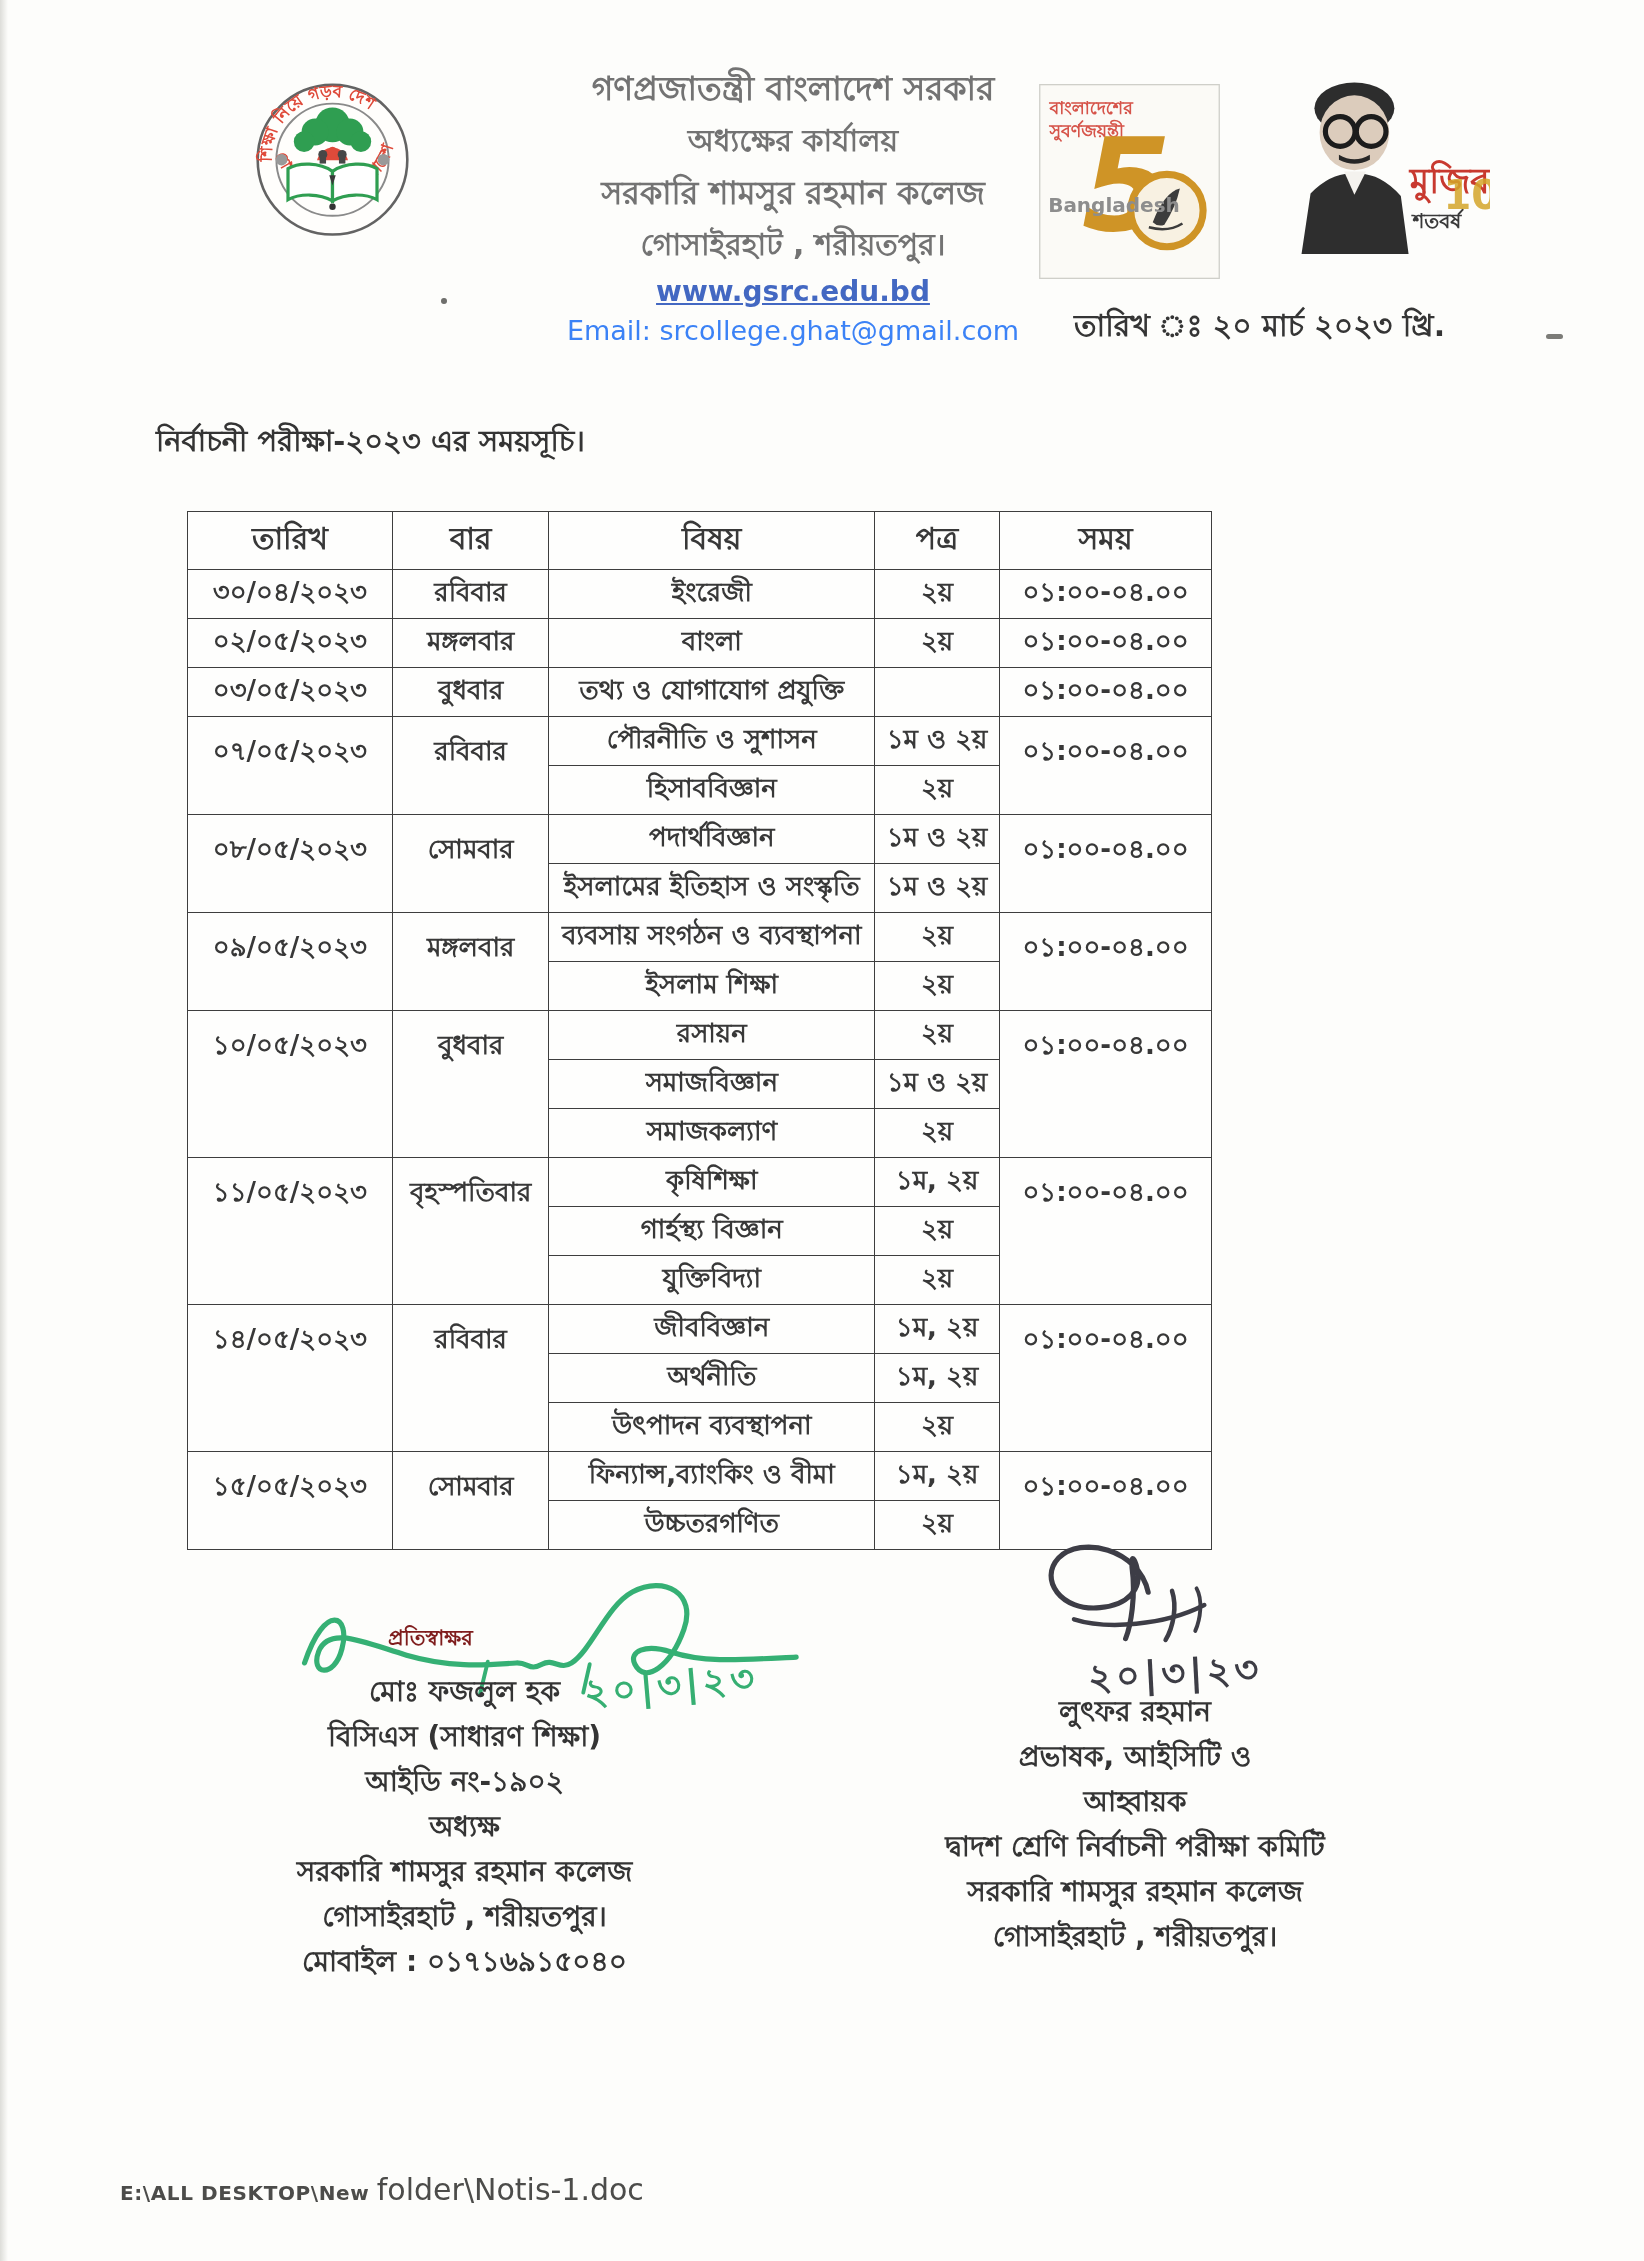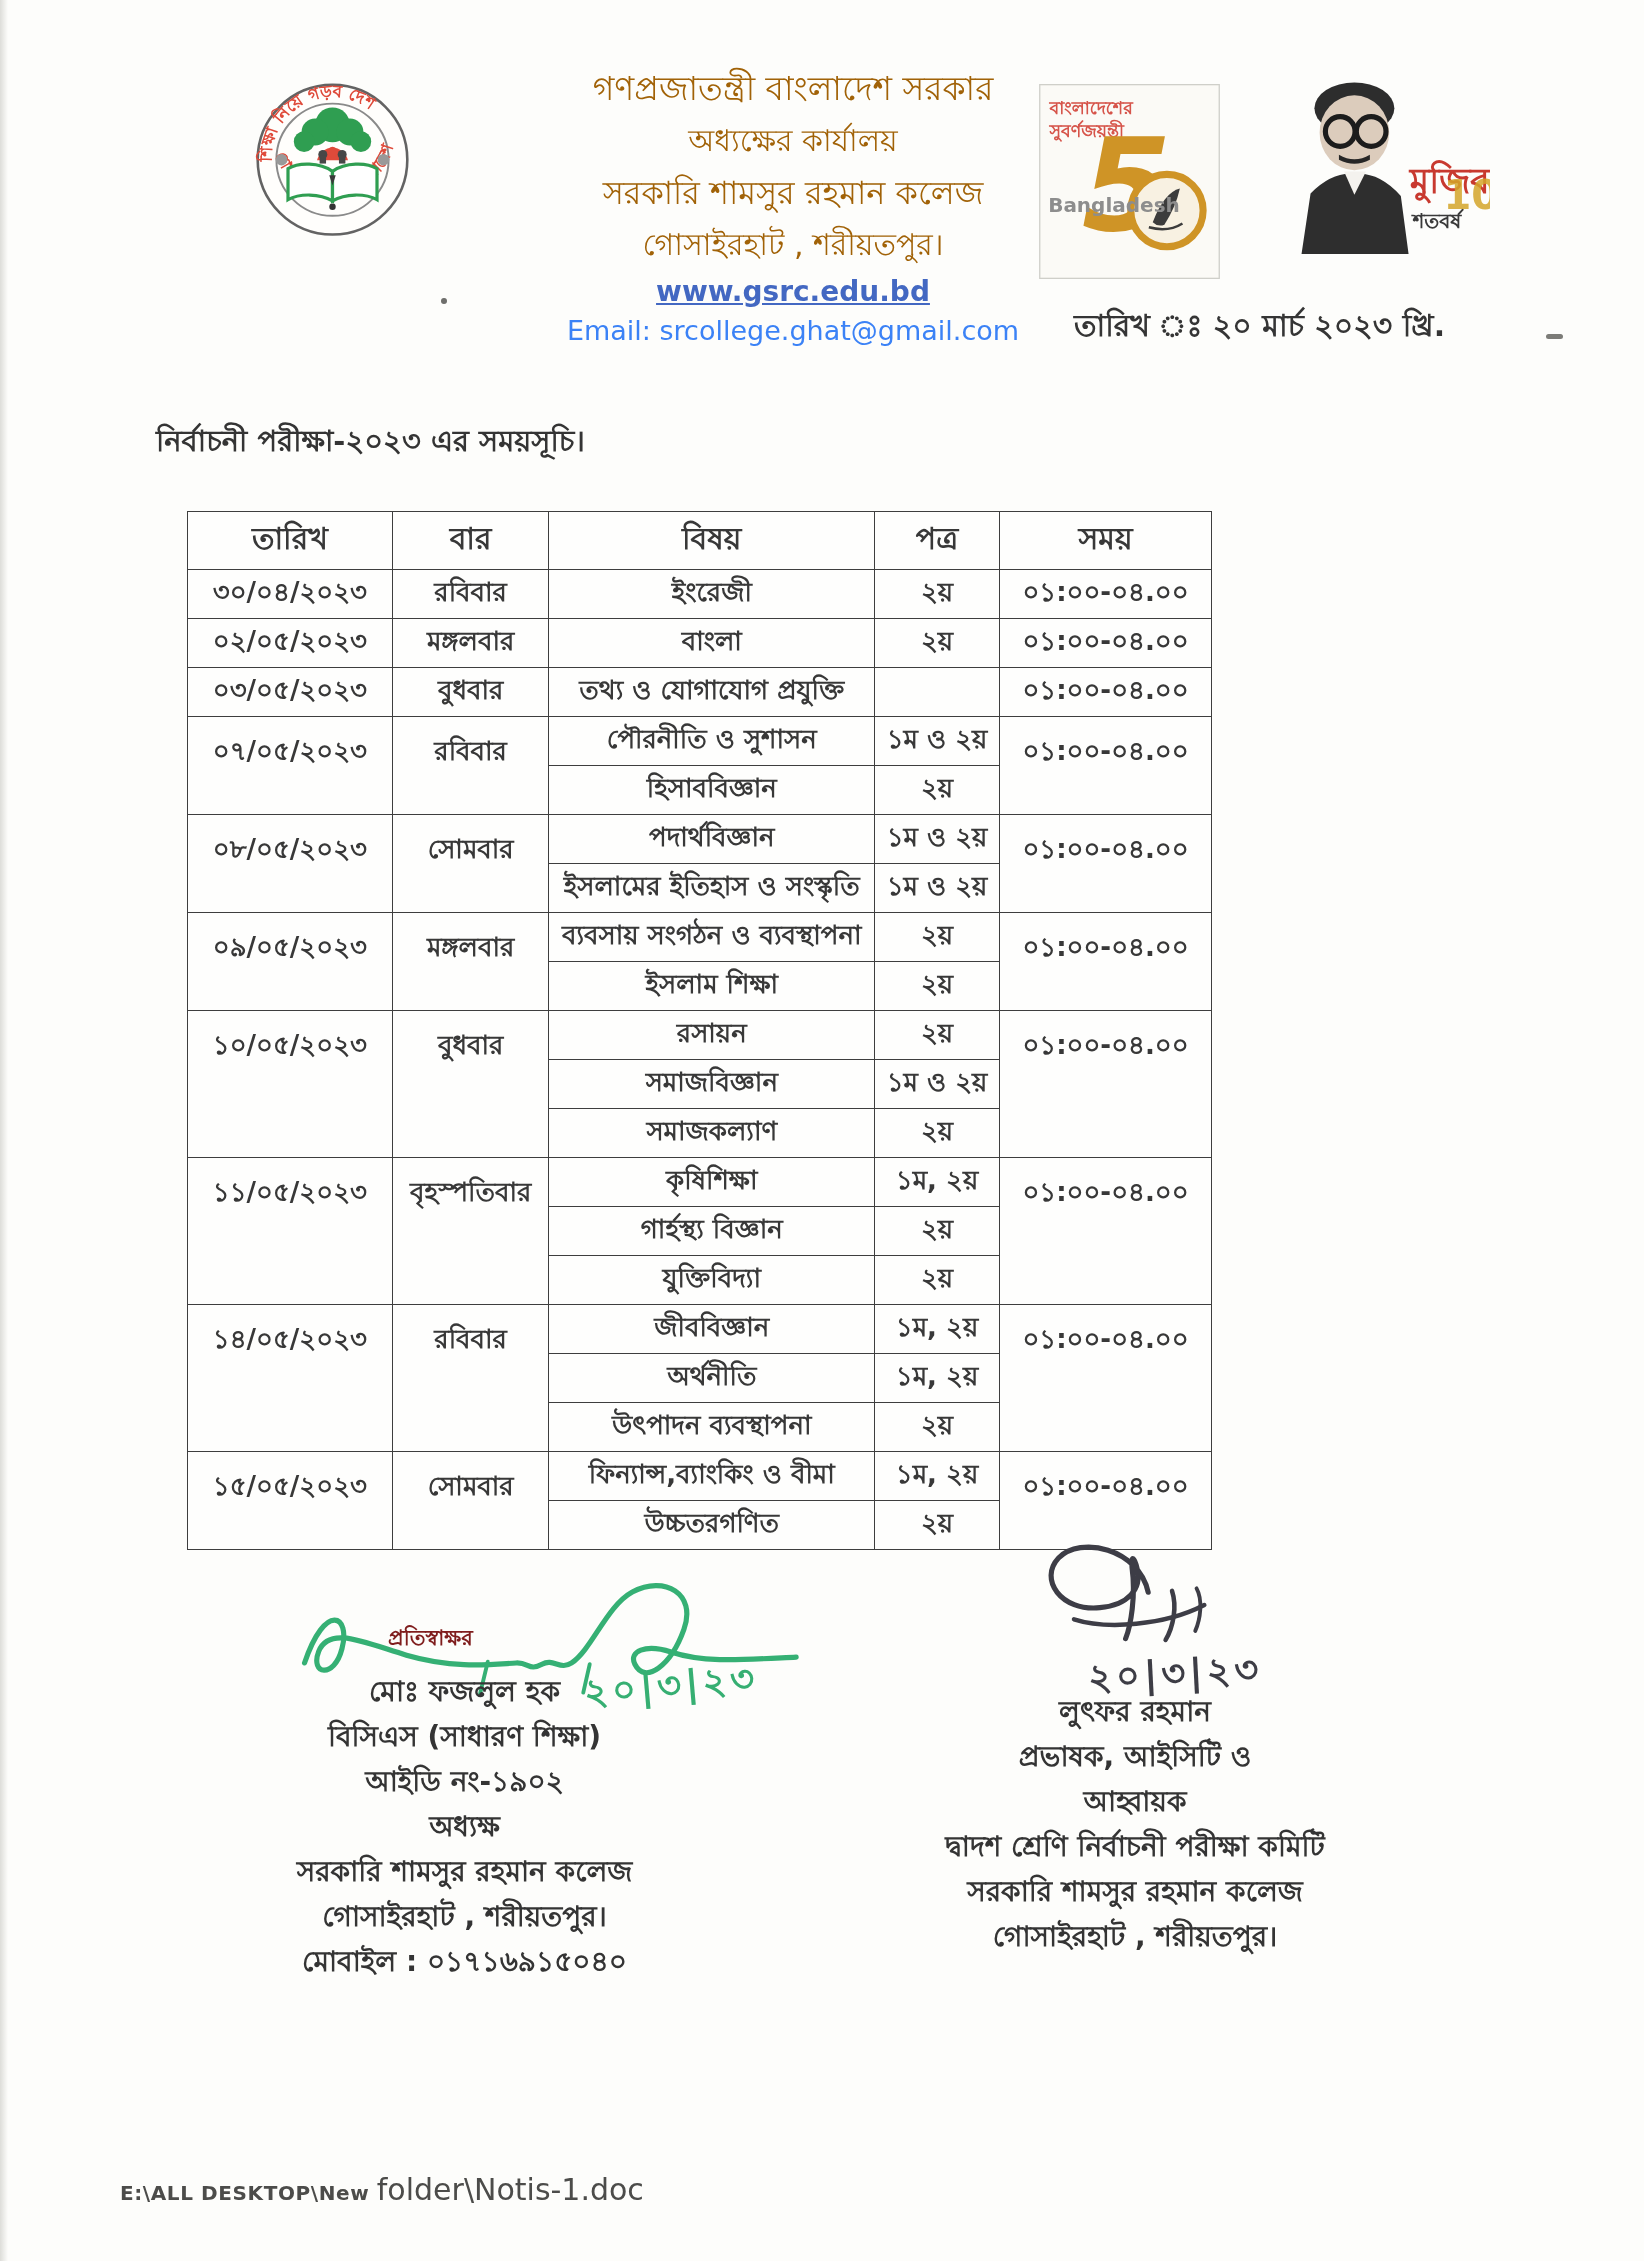--- a/index.html
+++ b/index.html
@@ -11,21 +11,21 @@
     color:#383838;
   }
   .scan-edge{position:absolute;left:0;top:0;width:7.7px;height:100%;
     background:linear-gradient(to right,#c3c3bd,rgba(255,255,255,0));opacity:.55;}
   .scan-dot{position:absolute;background:#6f6f6c;border-radius:50%;}
   .scan-dash{position:absolute;background:#7c7c78;}
 
   
   .logo-college{position:absolute;left:253px;top:72px;}
   .header-center{position:absolute;left:445px;top:62px;width:696px;text-align:center;}
-  .header-center .h-line{white-space:nowrap;font-weight:400;color:#a16207;}
+  .header-center .h-line{white-space:nowrap;font-weight:700;color:#737373;}
   .hl1{font-size:33px;line-height:53px;}
   .hl2{font-size:30px;line-height:52px;}
   .hl3{font-size:32px;line-height:52px;}
   .hl4{font-size:30px;line-height:52px;}
   .website{font-size:28px;line-height:41px;color:#4368c2;text-decoration:underline;font-weight:600;}
   .email{font-size:27px;line-height:37px;color:#3b82f6;font-weight:400;}
   .logo-bd50{position:absolute;left:1039px;top:84px;}
   .logo-mujib{position:absolute;left:1282px;top:67px;}
   .date-line{position:absolute;left:1074px;top:302px;font-size:30px;font-weight:600;color:#353535;white-space:nowrap;}
 

